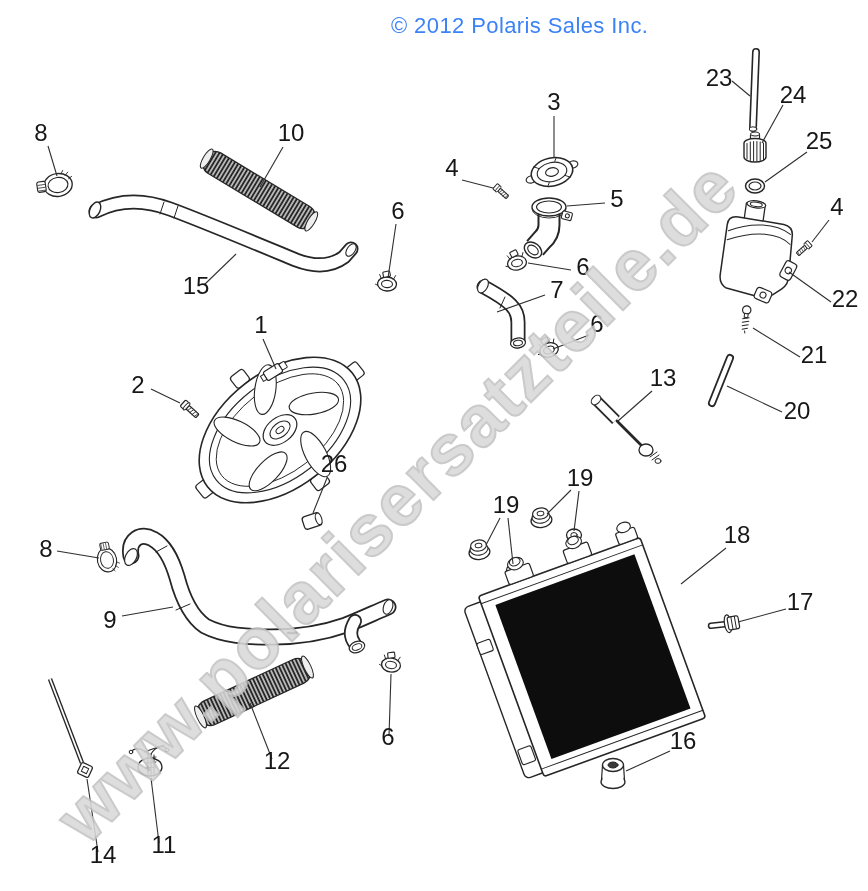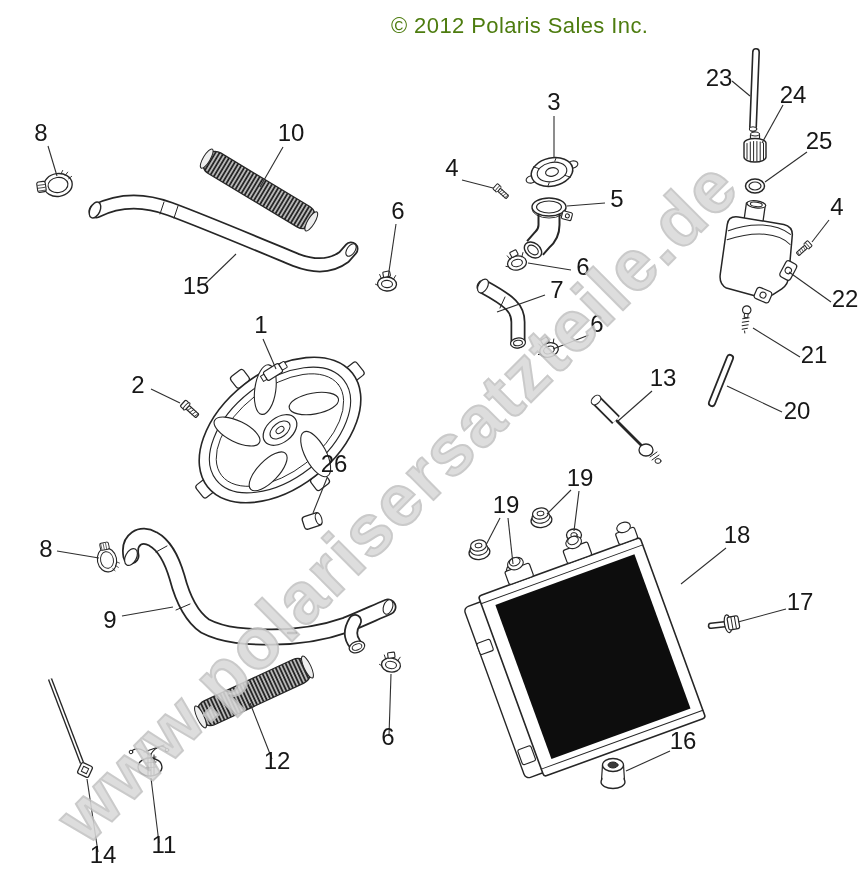--- a/index.html
+++ b/index.html
@@ -1,18 +1,18 @@
 <!DOCTYPE html>
 <html><head>
 <meta charset="utf-8">
 <style>
   html,body{margin:0;padding:0;background:#fff;}
   .page{position:relative;width:868px;height:891px;background:#fff;overflow:hidden;
         font-family:"Liberation Sans",sans-serif;}
-  .copyright{position:absolute;left:391px;top:13px;font-size:22px;color:#4d7c0f;
+  .copyright{position:absolute;left:391px;top:13px;font-size:22px;color:#3b82f6;
              letter-spacing:.4px;white-space:nowrap;}
   svg.diagram{position:absolute;left:0;top:0;}
   svg.diagram text{font-family:"Liberation Sans",sans-serif;font-size:24px;fill:#171717;
                    text-anchor:middle;}
   .ld{stroke:#2e2e2e;stroke-width:1.1;fill:none;}
   .watermark{position:absolute;left:40px;top:800px;width:1600px;
              transform:rotate(-45deg);transform-origin:0 0;
              font-size:72px;font-weight:bold;letter-spacing:2px;white-space:nowrap;
              color:#d9d9d9;-webkit-text-stroke:2px #c3c3c3;opacity:.88;
              pointer-events:none;}

